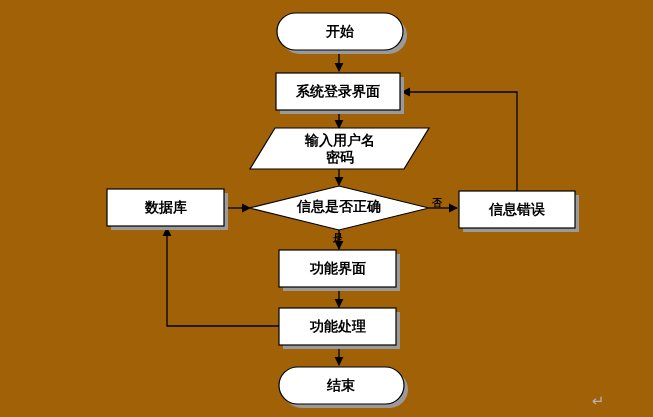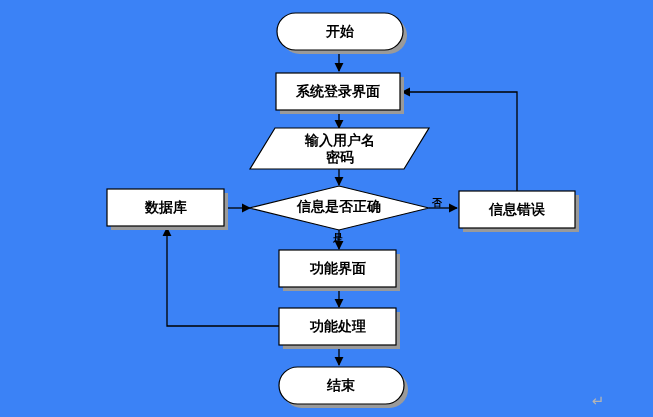--- a/index.html
+++ b/index.html
@@ -10,21 +10,21 @@
   body {
     width: 653px;
     height: 417px;
     overflow: hidden;
     font-family: "DejaVu Sans", "Liberation Sans", sans-serif;
   }
   #flowchart-canvas {
     position: relative;
     width: 653px;
     height: 417px;
-    background: #3b82f6;
+    background: #a16207;
   }
   svg.chart-svg {
     position: absolute;
     top: 0;
     left: 0;
     width: 653px;
     height: 417px;
   }
   .shape-fill {
     fill: #ffffff;

